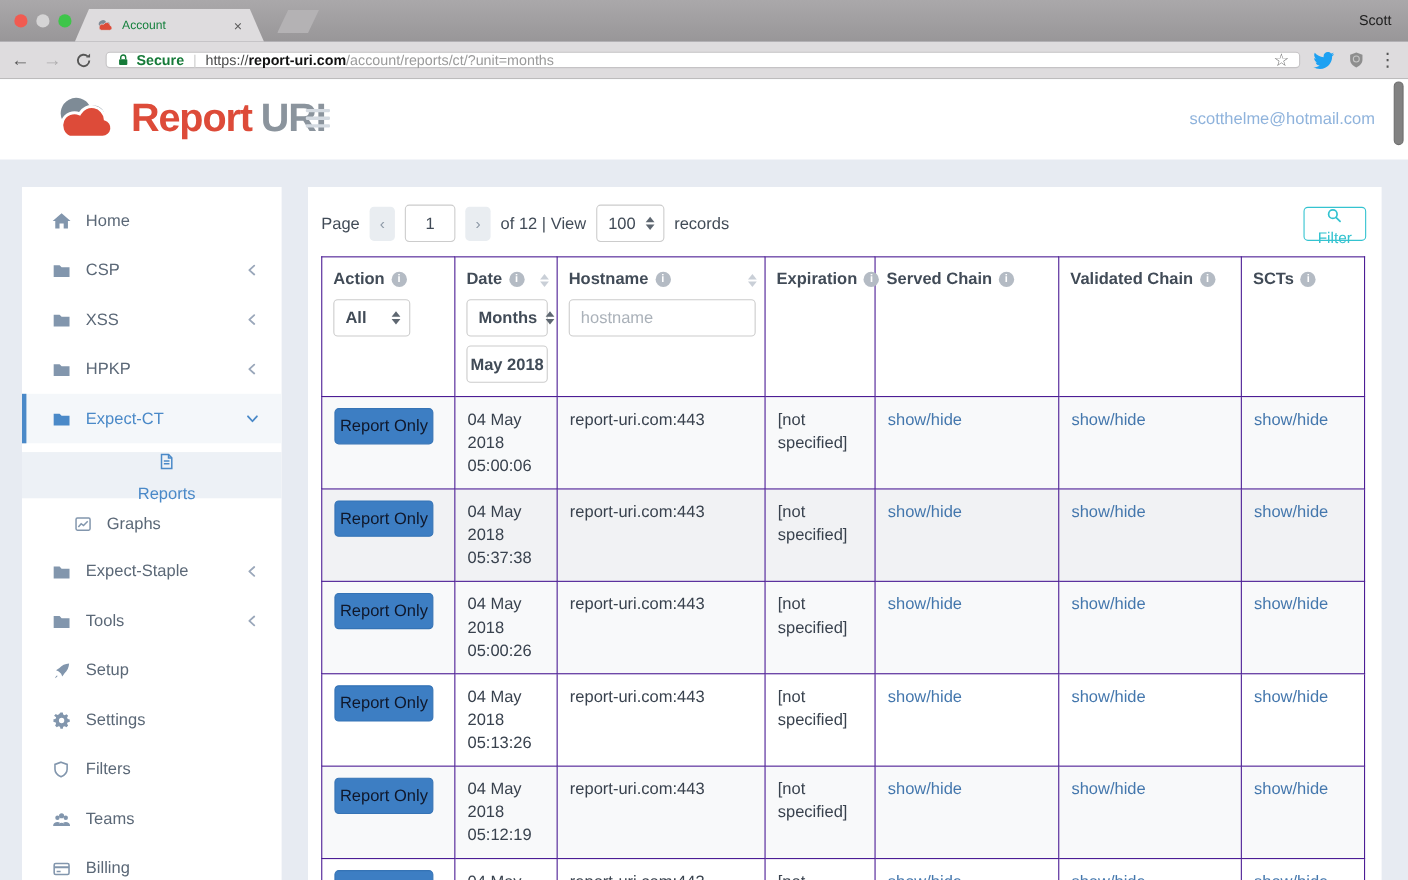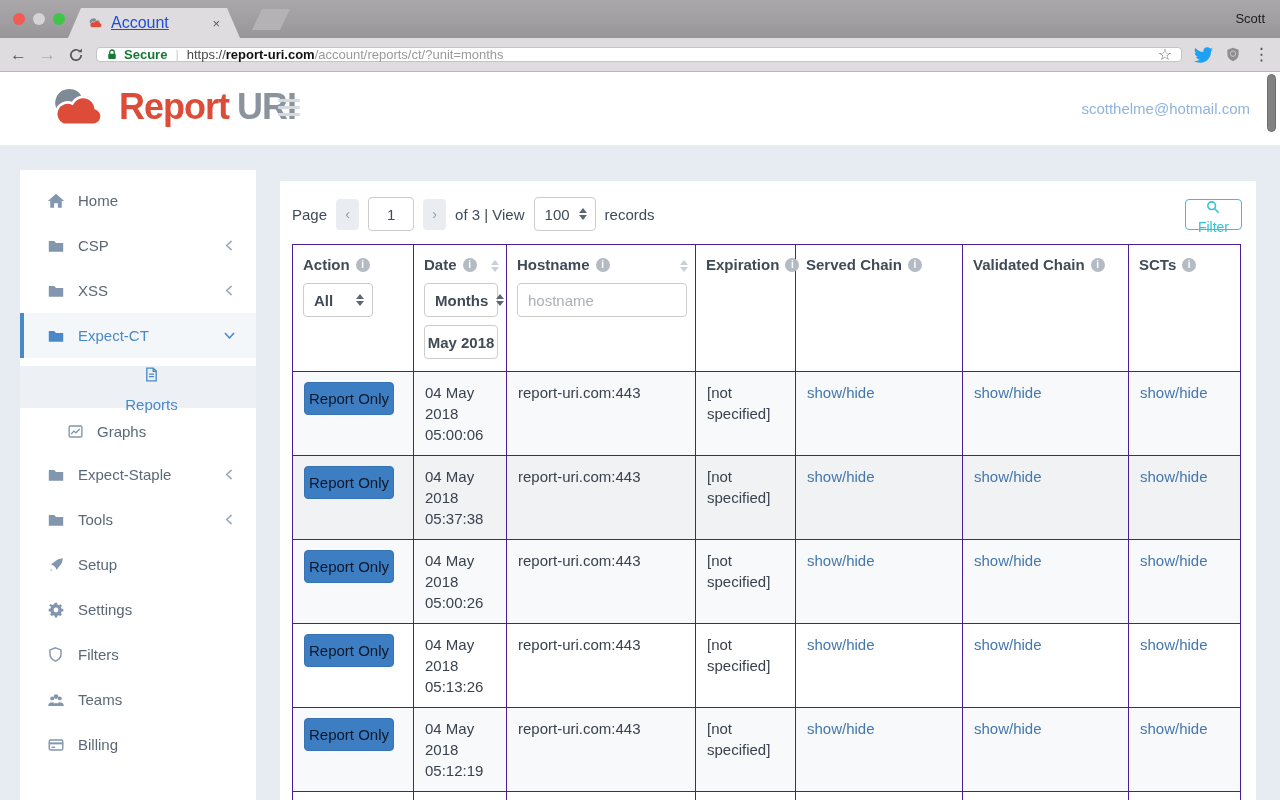--- a/index.html
+++ b/index.html
@@ -10,21 +10,21 @@
   
   .titlebar { position:absolute; top:0; left:0; right:0; height:38px;
               background:linear-gradient(#aaa8aa,#989698); }
   .traffic { position:absolute; top:13px; left:13px; display:flex; gap:8px; }
   .light { width:12px; height:12px; border-radius:50%; }
   .light.red { background:#f15b51; } .light.grey { background:#d5d4d5; } .light.green { background:#3ec54a; }
   .window-user { position:absolute; right:15px; top:11px; font-size:13px; color:#1d1d1d; }
   .tab { position:absolute; left:68px; bottom:0; width:172px; height:30px; background:#dedcde;
          clip-path:polygon(0 100%, 13px 0, calc(100% - 13px) 0, 100% 100%);
          display:flex; align-items:center; padding:0 20px; gap:7px; }
-  .tab-title { font-size:16px; color:#1d4ed8; flex:1; white-space:nowrap; overflow:hidden;text-decoration:underline; }
+  .tab-title { font-size:11px; color:#15803d; flex:1; white-space:nowrap; overflow:hidden; }
   .tab-close { font-size:13px; color:#5c5c5c; cursor:default; }
   .newtab-btn { position:absolute; left:252px; bottom:8px; width:38px; height:21px; background:#b4b2b4;
          clip-path:polygon(10px 0, 100% 0, calc(100% - 10px) 100%, 0 100%); }
   .toolbar { position:absolute; top:38px; left:0; right:0; height:34px; background:#dedcde;
              border-bottom:1px solid #b9b7b9; display:flex; align-items:center; padding:0 10px; gap:12px; }
   .nav-ico { font-size:17px; line-height:1; color:#565656; }
   .nav-ico.disabled { color:#aeacae; }
   .urlbar { flex:1; height:15px; background:#fff; border:1px solid #c5c3c5; border-radius:4px;
             display:flex; align-items:center; padding:0 9px; gap:6px; font-size:13px; }
   .secure { color:#157a38; font-weight:bold; display:flex; align-items:center; gap:4px; }
@@ -54,21 +54,21 @@
   .side-item .s-ico { width:18px; height:18px; color:#8296ad; flex:none; display:flex; }
   .side-item .chev { margin-left:auto; width:13px; height:13px; color:#9aa7ba; display:flex; }
   .side-item.active { background:#f4f7fa; color:#4a89c8; border-left:4px solid #4a89c8; padding-left:23px; }
   .side-item.active .s-ico, .side-item.active .chev { color:#4a89c8; }
   .side-item.sub { height:42px; padding-left:47px; margin-top:2px; }
   .side-item.sub .s-ico { width:17px; height:17px; }
   .side-item.sub.active-sub { background:#edf1f6; color:#4a89c8; margin-top:8px;flex-direction:column; }
   .side-item.sub.active-sub .s-ico { color:#4a89c8; }
 
   
-  .main { position:absolute; top:98px; left:280px; width:976px; bottom:0; background:#fff; padding:16px 14px 0 12px;margin-top:11px; }
+  .main { position:absolute; top:98px; left:280px; width:976px; bottom:0; background:#fff; padding:16px 14px 0 12px; }
   .controls-row { display:flex; align-items:center; gap:9px; font-size:15px; color:#414b57; margin-bottom:13px; }
   .pg-btn { width:23px; height:31px; background:#e9edf1; border:none; border-radius:4px;
             color:#8d99a6; font-size:14px; line-height:1; }
   .pg-input { width:46px; height:34px; border:1px solid #ccc; border-radius:4px; text-align:center;
               font-size:15px; color:#414b57; font-family:inherit; }
   .fake-select { height:34px; border:1px solid #ccc; border-radius:4px; background:#fff;
                  display:flex; align-items:center; padding:0 8px 0 10px; gap:8px; font-size:15px; color:#414b57; }
   .fake-select .val { flex:1; }
   .stepper { display:flex; flex-direction:column; gap:2px; }
   .stepper i { display:block; width:0; height:0; }
@@ -220,20 +220,33 @@
               <path d="M2 4.5 h6 l2 2.2 h8 V16.5 H2 Z"></path>
             </svg>
           </span>
           <span>XSS</span>
           <span class="chev">
             <svg width="13" height="13" viewBox="0 0 16 16">
               <polyline points="10,3 4.5,8 10,13" fill="none" stroke="currentColor" stroke-width="2" stroke-linecap="round" stroke-linejoin="round"></polyline>
             </svg>
           </span>
         </div>
+        <div class="side-item">
+          <span class="s-ico">
+            <svg width="18" height="18" viewBox="0 0 20 20" fill="currentColor">
+              <path d="M2 4.5 h6 l2 2.2 h8 V16.5 H2 Z"></path>
+            </svg>
+          </span>
+          <span>HPKP</span>
+          <span class="chev">
+            <svg width="13" height="13" viewBox="0 0 16 16">
+              <polyline points="10,3 4.5,8 10,13" fill="none" stroke="currentColor" stroke-width="2" stroke-linecap="round" stroke-linejoin="round"></polyline>
+            </svg>
+          </span>
+        </div>
         <div class="side-item active">
           <span class="s-ico">
             <svg width="18" height="18" viewBox="0 0 20 20" fill="currentColor">
               <path d="M2 4.5 h6 l2 2.2 h8 V16.5 H2 Z"></path>
             </svg>
           </span>
           <span>Expect-CT</span>
           <span class="chev">
             <svg width="13" height="13" viewBox="0 0 16 16">
               <polyline points="3,5.5 8,11 13,5.5" fill="none" stroke="currentColor" stroke-width="2" stroke-linecap="round" stroke-linejoin="round"></polyline>
@@ -339,21 +352,21 @@
         </div>
       </div>
 
     <div class="main">
 
       <div class="controls-row">
         <span>Page</span>
         <button class="pg-btn">‹</button>
         <input class="pg-input" value="1" style="">
         <button class="pg-btn">›</button>
-        <span>of 3 | View</span>
+        <span>of 12 | View</span>
         <div class="fake-select" style="width:62px;">
           <span class="val">100</span>
           <span class="stepper">
               <i class="up"></i>
               <i class="dn"></i>
             </span>
         </div>
         <span>records</span>
         <button class="filter-btn">
           <span style="display:flex;">

